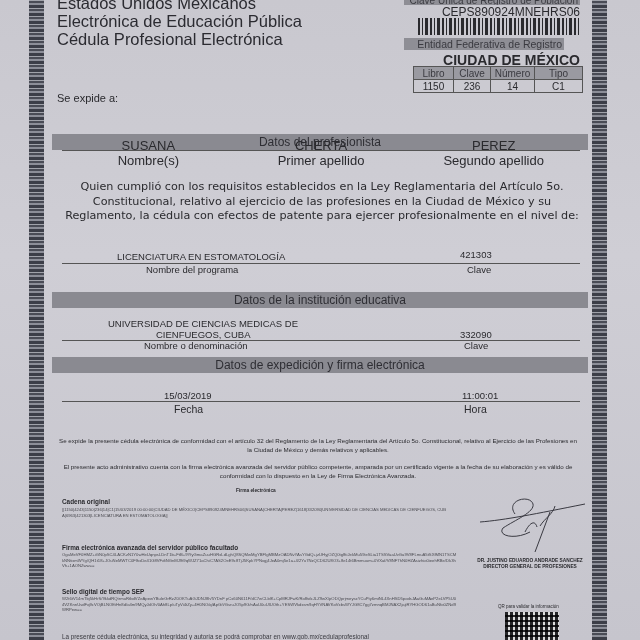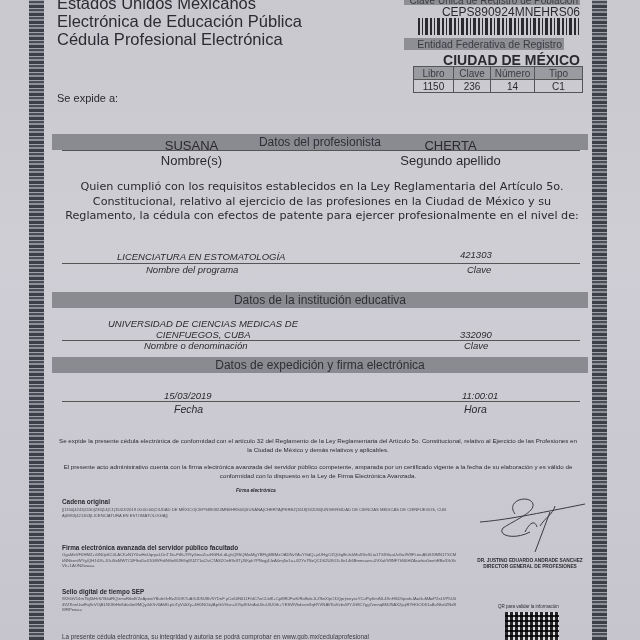--- a/index.html
+++ b/index.html
@@ -20,21 +20,21 @@
   .reg-table tr.h td{background:#9a9aa1;color:#3a3a40;}
   .reg-table td.c1{width:39px}.reg-table td.c2{width:36px}.reg-table td.c3{width:43px}.reg-table td.c4{width:47px}
   .section-bar{position:absolute;left:52px;width:536px;height:16px;background:#8a8a91;color:#2e2e34;text-align:center;font-size:12px;line-height:16px;}
   .row3{position:absolute;left:62px;width:518px;font-size:13px;}
   .row3 .vals,.row3 .labs{display:flex;}
   .row3 .vals{border-bottom:1px solid #555;height:12px;}
   .row3 .col{flex:1;text-align:center;}
   .para{position:absolute;left:52px;width:536px;text-align:center;font-family:"DejaVu Sans",sans-serif;font-size:11.2px;line-height:14.5px;}
   .field{position:absolute;left:62px;width:518px;font-size:9.5px;}
   .field .line{border-top:1px solid #555;}
-  .abs{position:absolute;font-style:italic;}
+  .abs{position:absolute;}
   .small-para{position:absolute;left:58px;width:520px;text-align:center;font-size:6.2px;line-height:9px;}
   .lbl-b{position:absolute;font-weight:bold;font-size:6.4px;}
   .tiny{position:absolute;font-size:4.2px;line-height:5.5px;color:#4a4a50;word-break:break-all;}
   .signer{position:absolute;left:470px;top:558px;width:120px;text-align:center;font-size:4.8px;font-weight:bold;line-height:6px;}
   .qr-label{position:absolute;left:498px;top:604px;font-size:4.5px;}
   .qr{position:absolute;left:505px;top:612px;width:54px;height:30px;background:
     repeating-linear-gradient(90deg,#2a2a2e 0 3px,transparent 3px 5px),
     repeating-linear-gradient(0deg,#2a2a2e 0 2px,#ddd 2px 5px);background-blend-mode:multiply;}
   .sig{position:absolute;left:475px;top:492px;}
   .footer{position:absolute;left:62px;top:633px;font-size:6.3px;color:#3a3a40;white-space:nowrap;}
@@ -74,23 +74,25 @@
       <td>C1</td>
     </tr>
   </tbody>
     </table>
 
   <div class="section-bar" style="top:114px;margin-top:20px;">Datos del profesionista</div>
   <div class="row3" style="top:138px;">
     <div class="vals">
       <div class="col">SUSANA</div>
       <div class="col">CHERTA</div>
+      <div class="col">PEREZ</div>
     </div>
     <div class="labs" style="margin-top:2px;">
       <div class="col">Nombre(s)</div>
+      <div class="col">Primer apellido</div>
       <div class="col">Segundo apellido</div>
     </div>
   </div>
 
   <div class="para" style="top:180px;left:60px;width:524px;">Quien cumplió con los requisitos establecidos en la Ley Reglamentaria del Artículo 5o. Constitucional, relativo al ejercicio de las profesiones en la Ciudad de México y su Reglamento, la cédula con efectos de patente para ejercer profesionalmente en el nivel de:</div>
 
   <div class="field" style="top:251px;">
     <div class="abs" style="left:55px;top:0;">LICENCIATURA EN ESTOMATOLOGÍA</div>
     <div class="abs" style="left:398px;top:-2px;">421303</div>
     <div class="line abs" style="left:0;top:12px;width:518px;"></div>

